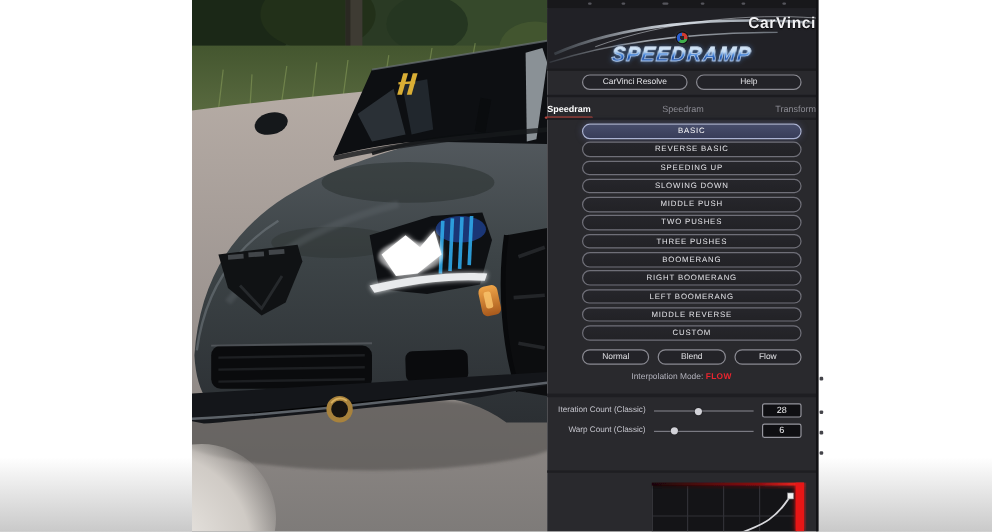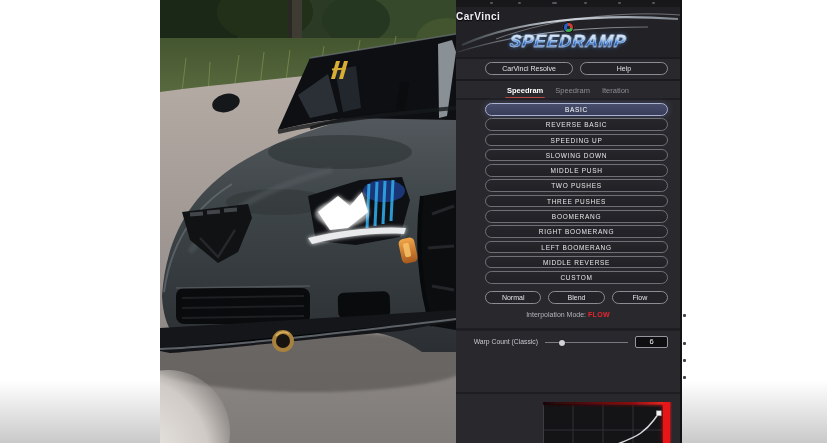--- a/index.html
+++ b/index.html
@@ -13,39 +13,39 @@
   #video svg { display:block; }
 
   
   #panel { position:absolute; left:456px; top:0; width:226px; height:443px;
     background:#29292d; border-right:2px solid #121215; color:#e8e8ec; }
   .topbar { position:absolute; left:0; top:0; width:100%; height:7px; background:#18181b; }
   .topbar i { position:absolute; top:2px; width:3px; height:2px; background:#55555c; border-radius:1px; }
 
   .header { position:absolute; left:0; top:7px; width:100%; height:50px; background:#212126; }
   .swoosh { position:absolute; left:0; top:0; pointer-events:none; }
-  .brand { position:relative; text-align:left; padding-top:4px; font-size:10px; font-weight:bold;
+  .brand { position:relative; text-align:right; padding-top:4px; font-size:13px; font-weight:bold;
     letter-spacing:.5px; color:#f1f1f4; text-shadow:0 1px 1px #000; }
   .logo-wheel { position:relative; display:block; margin:1px auto 0; width:9px; height:9px; border-radius:50%;
     background:radial-gradient(circle at 50% 50%, #26262a 0 28%, rgba(0,0,0,0) 30%),
                conic-gradient(#d23b2f 0 30%, #3fae4a 30% 62%, #2b5fd0 62% 100%);
     box-shadow:0 0 0 1px #101013, 0 0 3px rgba(255,255,255,.35); }
   .title { position:relative; text-align:center; margin-top:0; font-style:italic; font-weight:900;
     font-size:17px; letter-spacing:1px; transform:skewX(-6deg);
     background:linear-gradient(180deg,#eef6ff 0%,#bcd9f6 34%,#3f7fd6 50%,#1b4fa8 63%,#9fc6f0 86%,#eaf4ff 100%);
     -webkit-background-clip:text; background-clip:text; color:transparent;
     -webkit-text-stroke:.5px #d8e6f6; filter:drop-shadow(0 0 2px rgba(90,150,230,.55)); }
 
   .divider { position:absolute; left:0; width:100%; height:2px; background:#1b1b1f; }
 
   .pill { position:absolute; height:13px; border:1px solid #8b8b93; border-radius:8px; background:#232328;
     color:#e2e2e6; font-size:7px; line-height:11px; text-align:center; cursor:pointer; }
 
   .tabs { position:absolute; left:0; top:83px; width:100%; height:14px; display:flex;
-    justify-content:center; gap:12px; align-items:center; }
+    justify-content:space-between; gap:12px; align-items:center; }
   .tab { font-size:7.5px; color:#8c8c94; position:relative; cursor:pointer; }
   .tab.active { color:#ffffff; font-weight:bold; }
   .tab.active::after { content:""; position:absolute; left:-2px; right:-2px; bottom:-4px; height:2px;
     background:#b5443c; border-radius:1px; }
 
   .band { position:absolute; left:0; width:100%; background:#1e1e22; }
 
   .presets { position:absolute; left:29px; top:103px; width:183px; }
   .preset { height:12.6px; margin-bottom:2.7px; border:1px solid #6f6f78; border-radius:6.5px;
     background:linear-gradient(180deg,#26262b,#222226); color:#e6e6ea; font-size:6.5px; line-height:11px;
@@ -240,21 +240,21 @@
     <div class="divider" style="top:57px"></div>
 
     <div class="pill" style="left:29px; top:62px; width:88px">CarVinci Resolve</div>
     <div class="pill" style="left:124px; top:62px; width:88px">Help</div>
 
     <div class="divider" style="top:79px"></div>
 
     <div class="tabs">
       <span class="tab active">Speedram</span>
       <span class="tab">Speedram</span>
-      <span class="tab">Iteration</span>
+      <span class="tab">Transform</span>
     </div>
 
     <div class="band" style="top:98px; height:2px"></div>
 
     <div class="presets">
       <div class="preset active">BASIC</div>
       <div class="preset">REVERSE BASIC</div>
       <div class="preset">SPEEDING UP</div>
       <div class="preset">SLOWING DOWN</div>
       <div class="preset">MIDDLE PUSH</div>
@@ -274,20 +274,27 @@
     </div>
 
     <div class="interp">
       <span>Interpolation Mode:</span>
       <b>FLOW</b>
     </div>
 
     <div class="band" style="top:328px; height:3px"></div>
 
     <div class="sliders">
+      <div class="srow">
+        <span class="slabel">Iteration Count (Classic)</span>
+        <span class="strack">
+            <span class="shandle" style="left: calc(45% - 3px);"></span>
+          </span>
+        <span class="sval">28</span>
+      </div>
       <div class="srow">
         <span class="slabel">Warp Count (Classic)</span>
         <span class="strack">
             <span class="shandle" style="left: calc(21% - 3px);"></span>
           </span>
         <span class="sval">6</span>
       </div>
     </div>
 
     <div class="band" style="top:392px; height:2px"></div>

